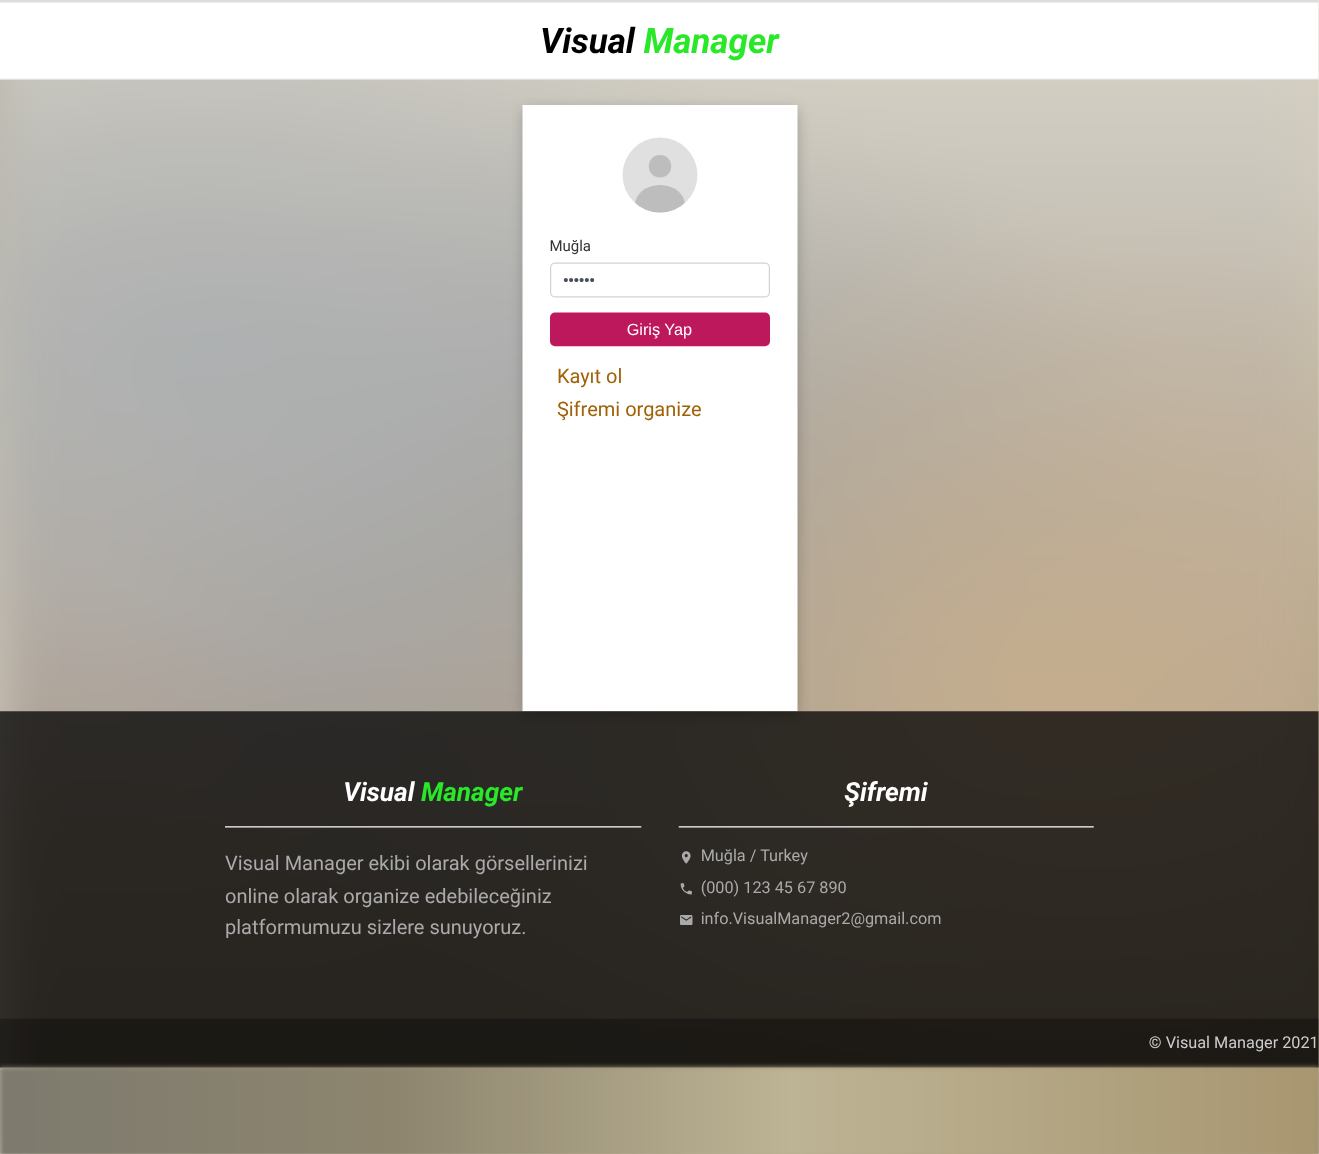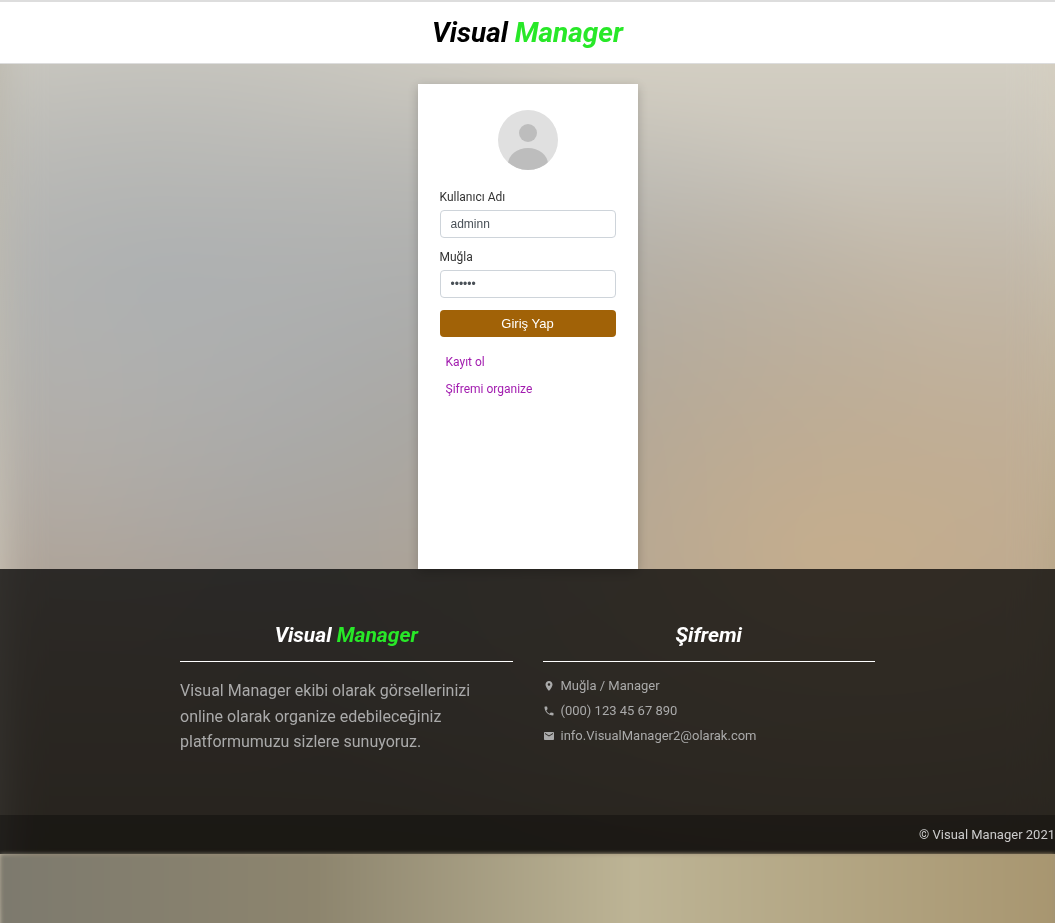--- a/index.html
+++ b/index.html
@@ -107,35 +107,35 @@
       width: 100%;
       padding: 6px 10px;
       border: 1px solid #ced4da;
       border-radius: 4px;
       font-size: 12px;
       color: #495057;
     }
     .btn-login {
       width: 100%;
       padding: 6px;
-      background: #a16207;
+      background: #be185d;
       color: #fff;
       border: none;
       border-radius: 4px;
       font-size: 13px;
       cursor: pointer;
       margin-bottom: 6px;
     }
     .link-row {
       margin-top: 8px;
       padding-left: 6px;
     }
     .link {
-      font-size: 12px;
-      color: #a21caf;
+      font-size: 16px;
+      color: #a16207;
       text-decoration: none;
       cursor: pointer;
       display: inline-block;
     }
     .footer {
       position: relative;
       z-index: 1;
       background: rgba(0,0,0,0.75);
       color: #ccc;
       padding: 40px 0 0;
@@ -210,24 +210,20 @@
   <div class="header-title">
     <span class="first">Visual</span>
     <span class="second">Manager</span>
   </div>
 </div>
 
 <div class="main-content">
   <div class="login-card">
     <div class="avatar"></div>
 
-    <div class="form-group">
-      <label class="form-label">Kullanıcı Adı</label>
-      <input type="text" class="form-input" value="adminn" style="">
-    </div>
 
     <div class="form-group">
       <label class="form-label">Muğla</label>
       <input type="password" class="form-input" value="••••••" style="">
     </div>
 
     <button class="btn-login">Giriş Yap</button>
 
     <div class="link-row">
       <a class="link">Kayıt ol</a>
@@ -248,36 +244,36 @@
       <p class="footer-text">Visual Manager ekibi olarak görsellerinizi online olarak organize edebileceğiniz platformumuzu sizlere sunuyoruz.</p>
     </div>
     <div class="footer-col">
       <div class="footer-heading">Şifremi</div>
       <div class="contact-row">
         <span class="contact-icon">
           <svg viewBox="0 0 24 24">
               <path d="M12 2C8.13 2 5 5.13 5 9c0 5.25 7 13 7 13s7-7.75 7-13c0-3.87-3.13-7-7-7zm0 9.5c-1.38 0-2.5-1.12-2.5-2.5s1.12-2.5 2.5-2.5 2.5 1.12 2.5 2.5-1.12 2.5-2.5 2.5z"></path>
             </svg>
         </span>
-        <span>Muğla / Manager</span>
+        <span>Muğla / Turkey</span>
       </div>
       <div class="contact-row">
         <span class="contact-icon">
           <svg viewBox="0 0 24 24">
               <path d="M6.62 10.79c1.44 2.83 3.76 5.14 6.59 6.59l2.2-2.2c.27-.27.67-.36 1.02-.24 1.12.37 2.33.57 3.57.57.55 0 1 .45 1 1V20c0 .55-.45 1-1 1-9.39 0-17-7.61-17-17 0-.55.45-1 1-1h3.5c.55 0 1 .45 1 1 0 1.25.2 2.45.57 3.57.11.35.03.74-.25 1.02l-2.2 2.2z"></path>
             </svg>
         </span>
         <span>(000) 123 45 67 890</span>
       </div>
       <div class="contact-row">
         <span class="contact-icon">
           <svg viewBox="0 0 24 24">
               <path d="M20 4H4c-1.1 0-1.99.9-1.99 2L2 18c0 1.1.9 2 2 2h16c1.1 0 2-.9 2-2V6c0-1.1-.9-2-2-2zm0 4l-8 5-8-5V6l8 5 8-5v2z"></path>
             </svg>
         </span>
-        <span>info.VisualManager2@olarak.com</span>
+        <span>info.VisualManager2@gmail.com</span>
       </div>
     </div>
   </div>
   <div class="footer-bottom">© Visual Manager 2021</div>
 </div>
 
 <div class="bottom-strip"></div>
 
 </body></html>

